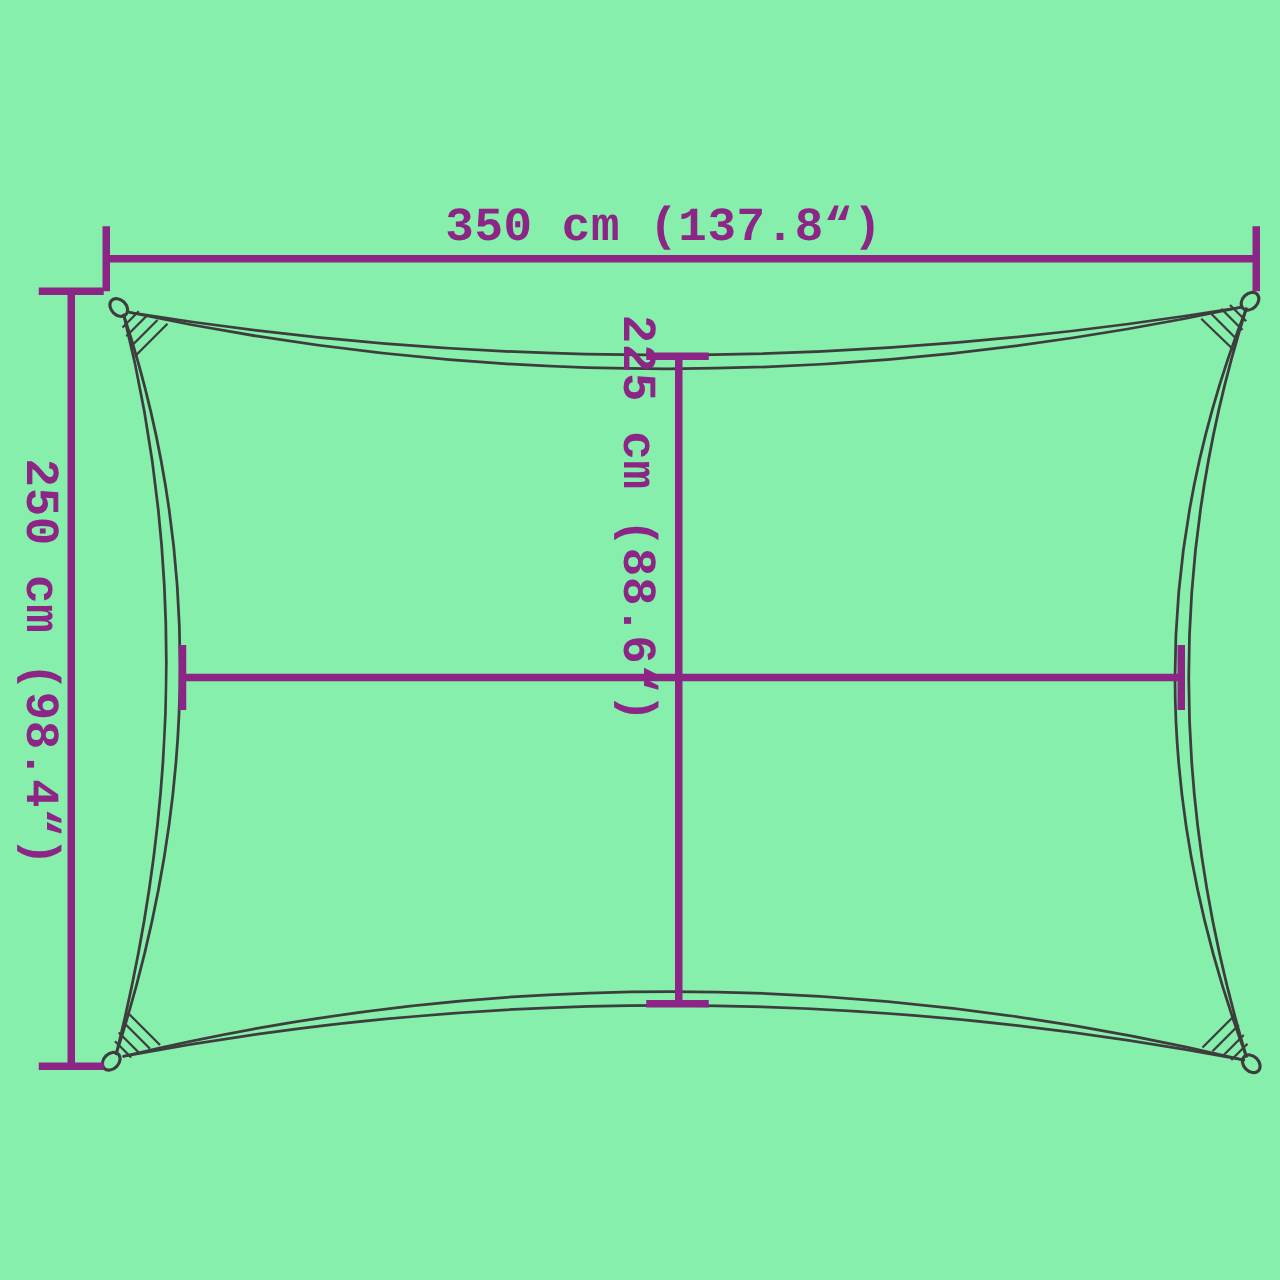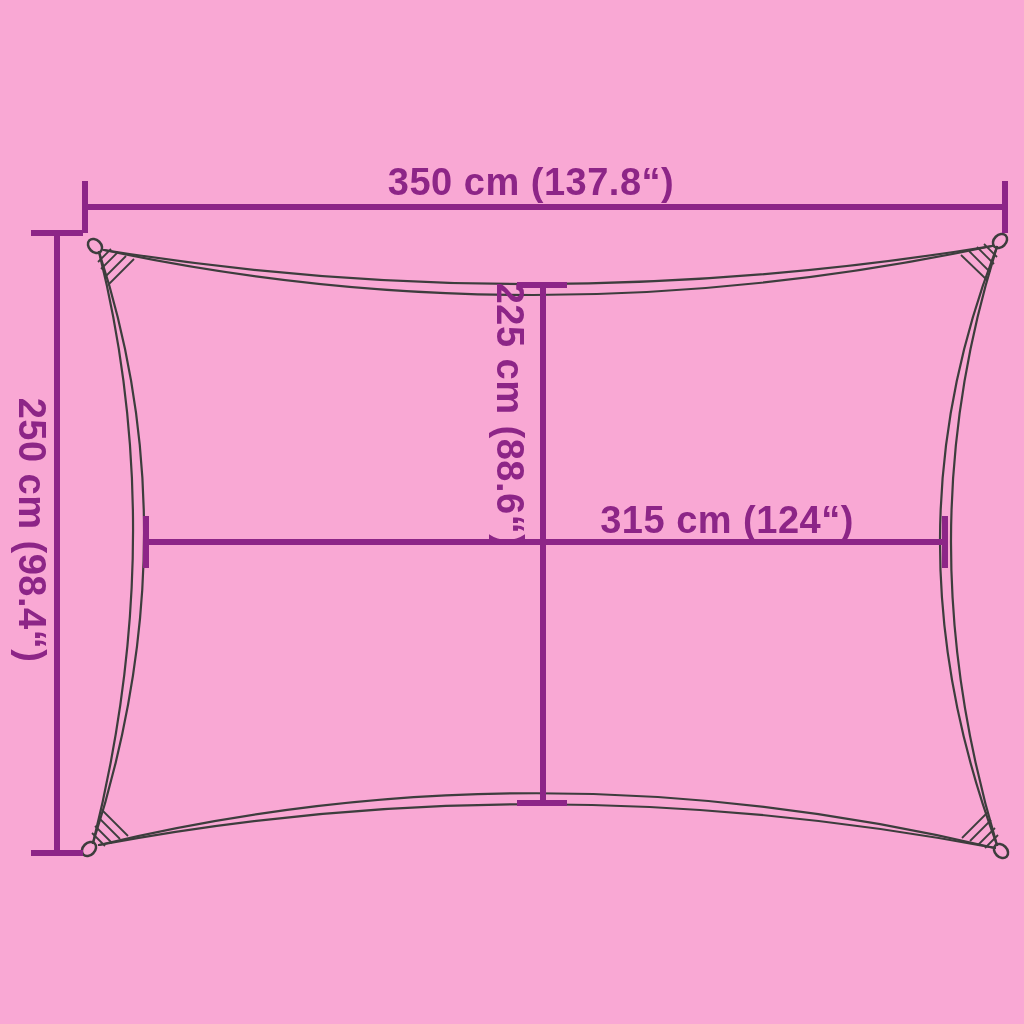--- a/index.html
+++ b/index.html
@@ -1,20 +1,20 @@
 <!DOCTYPE html>
 <html><head>
 <meta charset="utf-8">
 <style>
   html,body{margin:0;padding:0;background:#fff;}
   #canvas{
     position:relative;
     width:1024px;height:1024px;
-    background:#f9a8d4;
-    font-family:Liberation Sans, sans-serif;
+    background:#86efac;
+    font-family:Liberation Mono, monospace;
     overflow:hidden;
   }
   #drawing{position:absolute;left:0;top:0;}
   .dim-label{
     position:absolute;
     color:#8D2587;
     font-weight:bold;
     font-size:38px;
     white-space:nowrap;
     letter-spacing:0.5px;
@@ -106,14 +106,13 @@
       </g>
     </g>
   </svg>
 
   <div class="dim-label h" style="left:531px; top:161px;">350 cm (137.8“)</div>
 
   <div class="dim-label v" style="left:31px; top:530px;">250 cm (98.4“)</div>
 
   <div class="dim-label v" style="left:509px; top:415px;">225 cm (88.6“)</div>
 
-  <div class="dim-label h" style="left:727px; top:499px;">315 cm (124“)</div>
 </div>
 
 </body></html>

